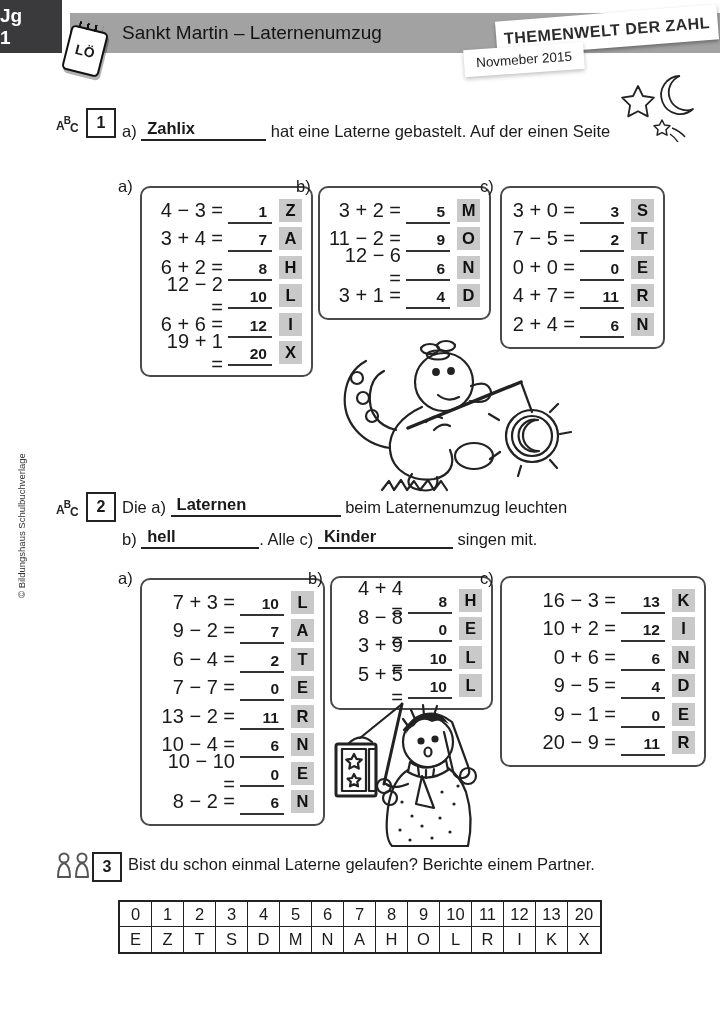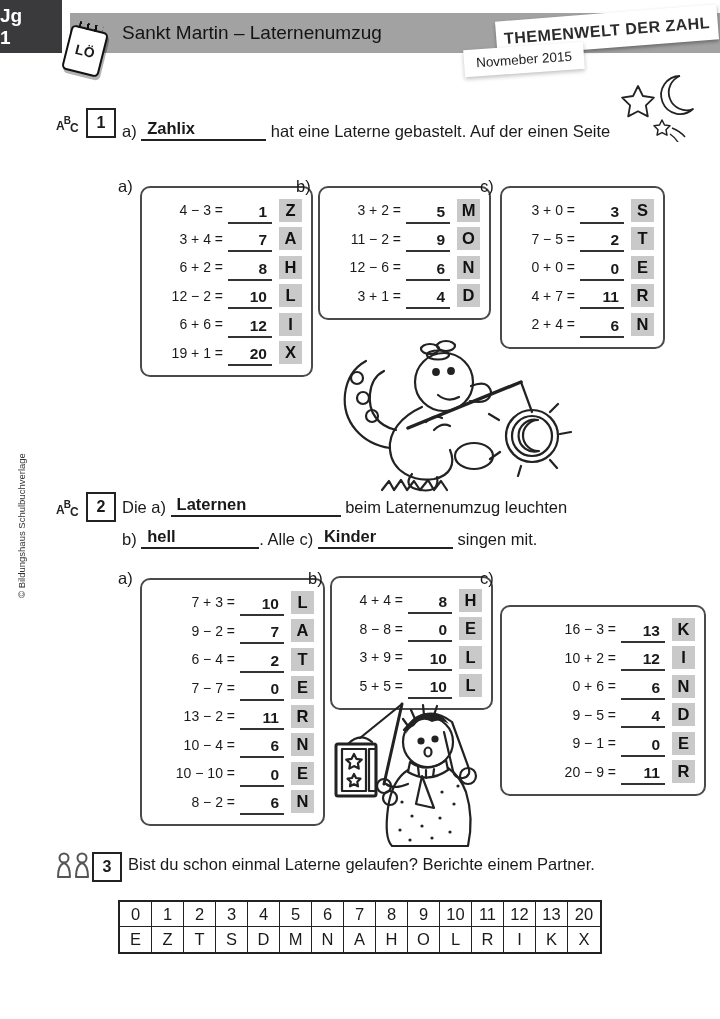--- a/index.html
+++ b/index.html
@@ -40,21 +40,21 @@
           display:flex;align-items:center;justify-content:center;font-weight:bold;font-size:16px;}
   .exline{position:absolute;font-size:16.5px;white-space:nowrap;}
   .exline span{white-space:pre;}
   .blank{display:inline-block;font-weight:bold;border-bottom:2px solid #222;padding:0 2px 1px 6px;
          box-sizing:border-box;vertical-align:bottom;}
 
   
   .tlabel{position:absolute;font-size:16.5px;}
   .eqtable{position:absolute;border:2.5px solid #4a4a4a;border-radius:10px;background:#fff;padding:8px 9px;}
   .eqrow{display:flex;align-items:center;height:28.5px;}
-  .expr{width:var(--exprw,70px);text-align:right;font-size:14px;}
+  .expr{width:var(--exprw,70px);text-align:right;font-size:20px;}
   .ans{width:44px;font-weight:bold;font-size:15.5px;border-bottom:2px solid #333;text-align:right;
        padding:0 5px 1px 0;margin:0 7px 0 5px;transform:translateY(3px);box-sizing:border-box;}
   .tile{width:23px;height:23px;background:#c9c9c9;display:flex;align-items:center;justify-content:center;
         font-weight:bold;font-size:16.5px;color:#111;}
 
   
   .dragon{position:absolute;left:278px;top:322px;}
   .child{position:absolute;left:322px;top:692px;}
   .partners-icon{position:absolute;left:54px;top:851px;}
 
@@ -324,21 +324,21 @@
 
         <div class="eqrow">
           <span class="expr">5 + 5 =</span>
           <span class="ans">10</span>
           <span class="tile">L</span>
         </div>
       </div>
   </div>
 
   <span class="tlabel" style="left:480px;top:569px;">c)</span>
-  <div class="eqtable" style="left:500px;top:605px;padding-left:36px;--exprw:78px;">
+  <div class="eqtable" style="left:500px;top:576px;padding-left:36px;--exprw:78px;">
     <div>
 
         <div class="eqrow">
           <span class="expr">16 − 3 =</span>
           <span class="ans">13</span>
           <span class="tile">K</span>
         </div>
 
         <div class="eqrow">
           <span class="expr">10 + 2 =</span>

